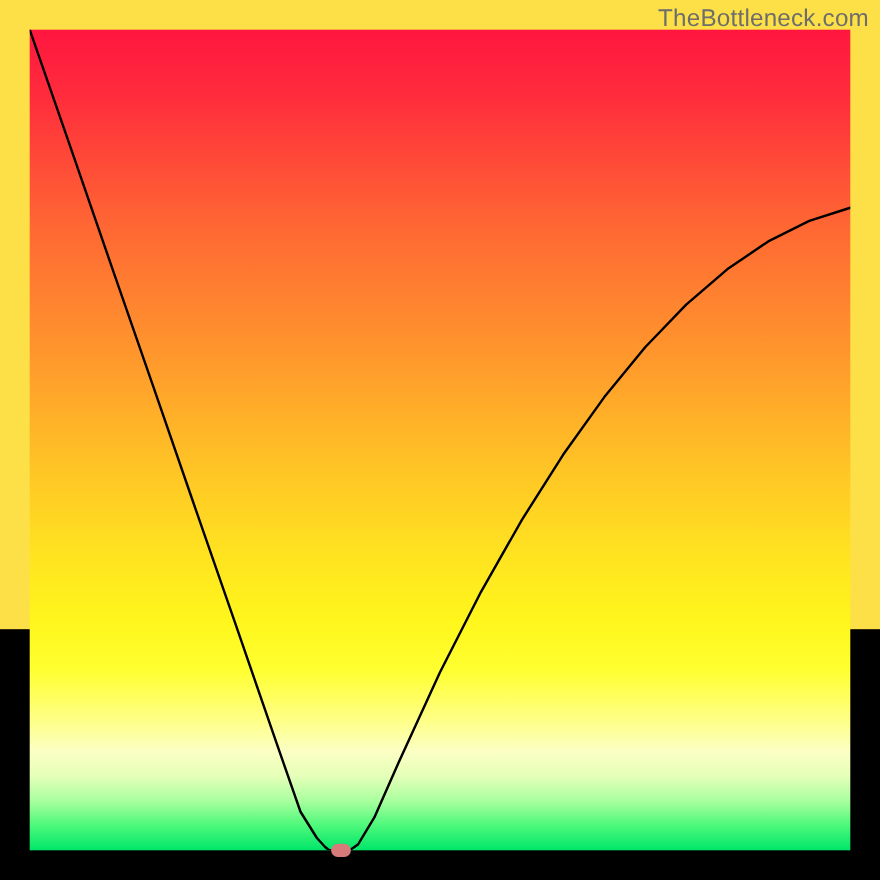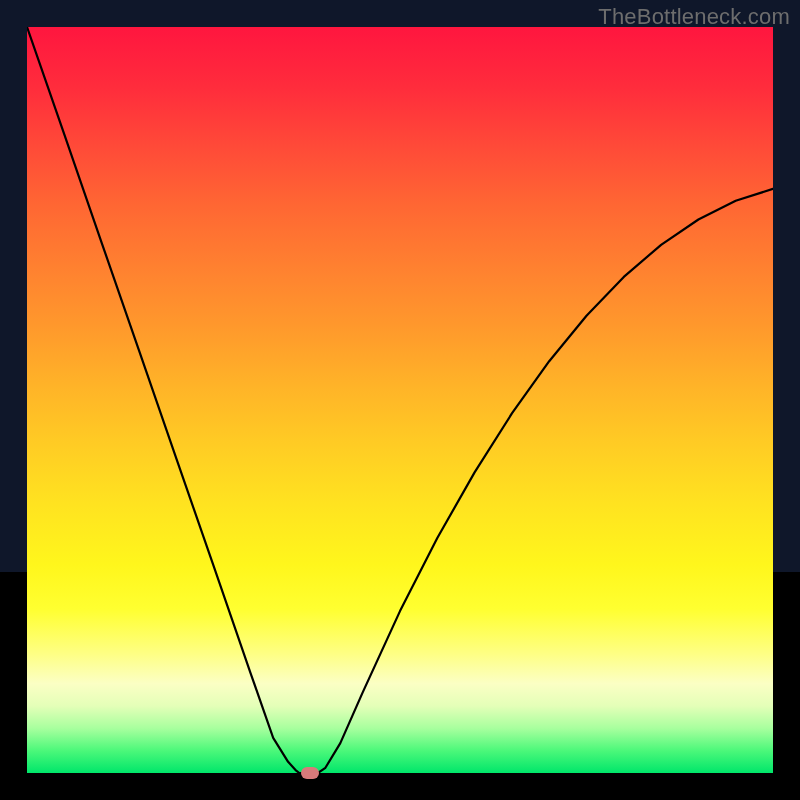--- a/index.html
+++ b/index.html
@@ -8,21 +8,21 @@
     width: 800px;
     height: 800px;
     background: #000;
     overflow: hidden;
     font-family: Arial, Helvetica, sans-serif;
   }
   .frame {
     position: relative;
     width: 800px;
     height: 572px;
-    background: #0f172a;
+    background: #fde047;
   }
   .plot-area {
     position: absolute;
     left: 27px;
     top: 27px;
     width: 746px;
     height: 746px;
     background: linear-gradient(to bottom,
       #ff163f 0%,
       #ff2c3c 8%,

